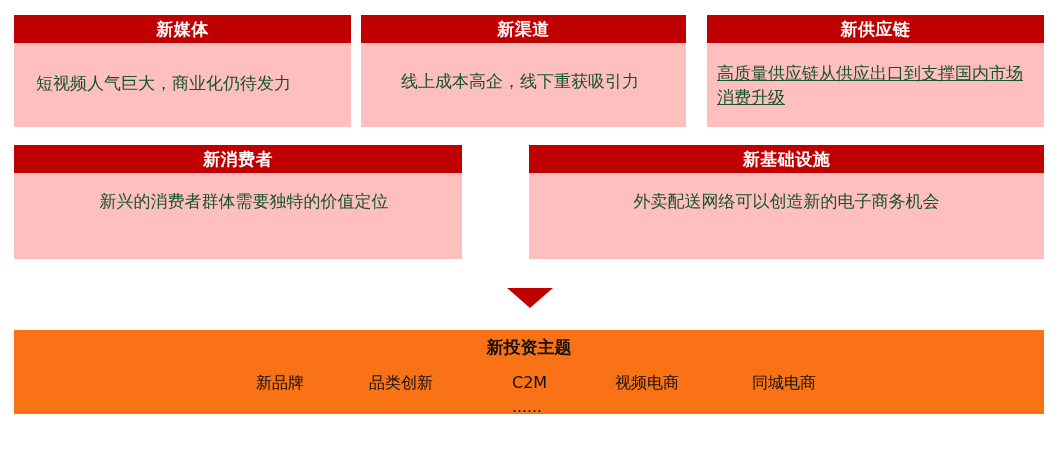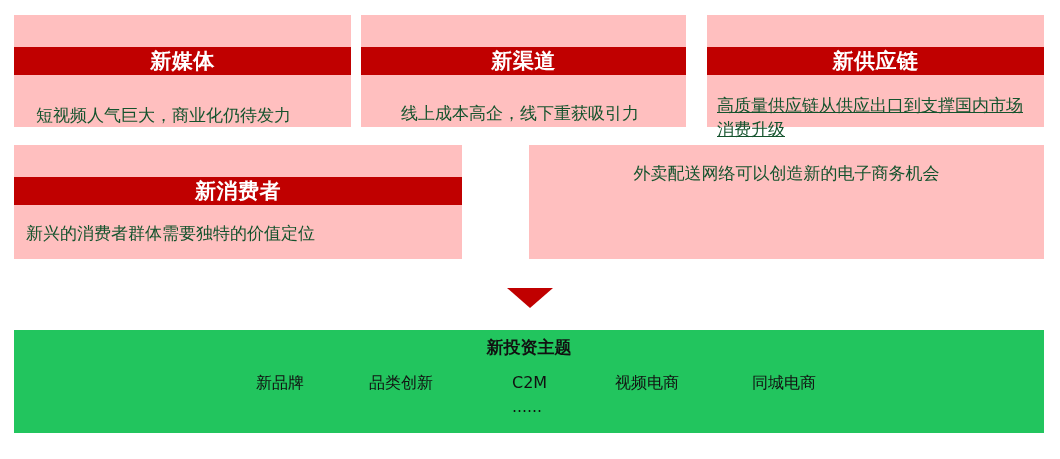--- a/index.html
+++ b/index.html
@@ -1,35 +1,35 @@
 <!DOCTYPE html>
 <html><head>
   <meta charset="utf-8">
   <style>
     html, body { margin: 0; padding: 0; background: #ffffff; }
     body { width: 1060px; height: 459px; position: relative; overflow: hidden;
            font-family: "DejaVu Sans", "Liberation Sans", sans-serif; }
     .card { position: absolute; background: #ffbfbf; }
     .card .hdr { height: 28px; background: #c00000; color: #ffffff; font-weight: bold;
-                 font-size: 21px; line-height: 28px; text-align: center; letter-spacing: 0.5px; margin-top: 32px; }
+                 font-size: 17px; line-height: 28px; text-align: center; letter-spacing: 0.5px; }
     .card .body { color: #14532d; font-size: 17px; line-height: 24px; }
     .c1 { left: 14px; top: 15px; width: 337px; height: 112px; }
     .c2 { left: 361px; top: 15px; width: 325px; height: 112px; }
     .c3 { left: 707px; top: 15px; width: 337px; height: 112px; }
     .c4 { left: 14px; top: 145px; width: 448px; height: 114px; }
     .c5 { left: 529px; top: 145px; width: 515px; height: 114px; }
     .c1 .body { padding: 28px 0 0 22px; }
     .c2 .body { padding: 26px 0 0 40px; }
     .c3 .body { padding: 18px 14px 0 10px; text-decoration: underline; }
-    .c4 .body { padding: 16px 0 0 12px; }
+    .c4 .body { padding: 16px 0 0 12px; text-align: center; }
     .c5 .body { padding: 16px 0 0 0; text-align: center; }
     .arrow { position: absolute; left: 507px; top: 288px; width: 0; height: 0;
              border-left: 23px solid transparent; border-right: 23px solid transparent;
              border-top: 20px solid #c00000; }
-    .summary { position: absolute; left: 14px; top: 330px; width: 1030px; height: 103px; background: #22c55e; }
+    .summary { position: absolute; left: 14px; top: 330px; width: 1030px; height: 84px; background: #f97316; }
     .summary .title { position: absolute; left: 0; right: 0; top: 6px; text-align: center;
                       font-weight: bold; font-size: 17px; color: #111; }
     .summary .item { position: absolute; top: 43px; font-size: 16px; color: #111; white-space: nowrap; }
     .summary .ellipsis { position: absolute; top: 68px; left: 498px; font-size: 15px; color: #111; }
   </style>
 </head>
 <body>
 
 <div class="card c1">
   <div class="hdr">新媒体</div>
@@ -41,20 +41,21 @@
 </div>
 <div class="card c3">
   <div class="hdr">新供应链</div>
   <div class="body">高质量供应链从供应出口到支撑国内市场消费升级</div>
 </div>
 <div class="card c4">
   <div class="hdr">新消费者</div>
   <div class="body">新兴的消费者群体需要独特的价值定位</div>
 </div>
 <div class="card c5">
+  <div class="hdr">新基础设施</div>
   <div class="body">外卖配送网络可以创造新的电子商务机会</div>
 </div>
 
 <div class="arrow"></div>
 
 <div class="summary">
   <div class="title">新投资主题</div>
   <span class="item" style="left:242px">新品牌</span>
   <span class="item" style="left:355px">品类创新</span>
   <span class="item" style="left:498px">C2M</span>

